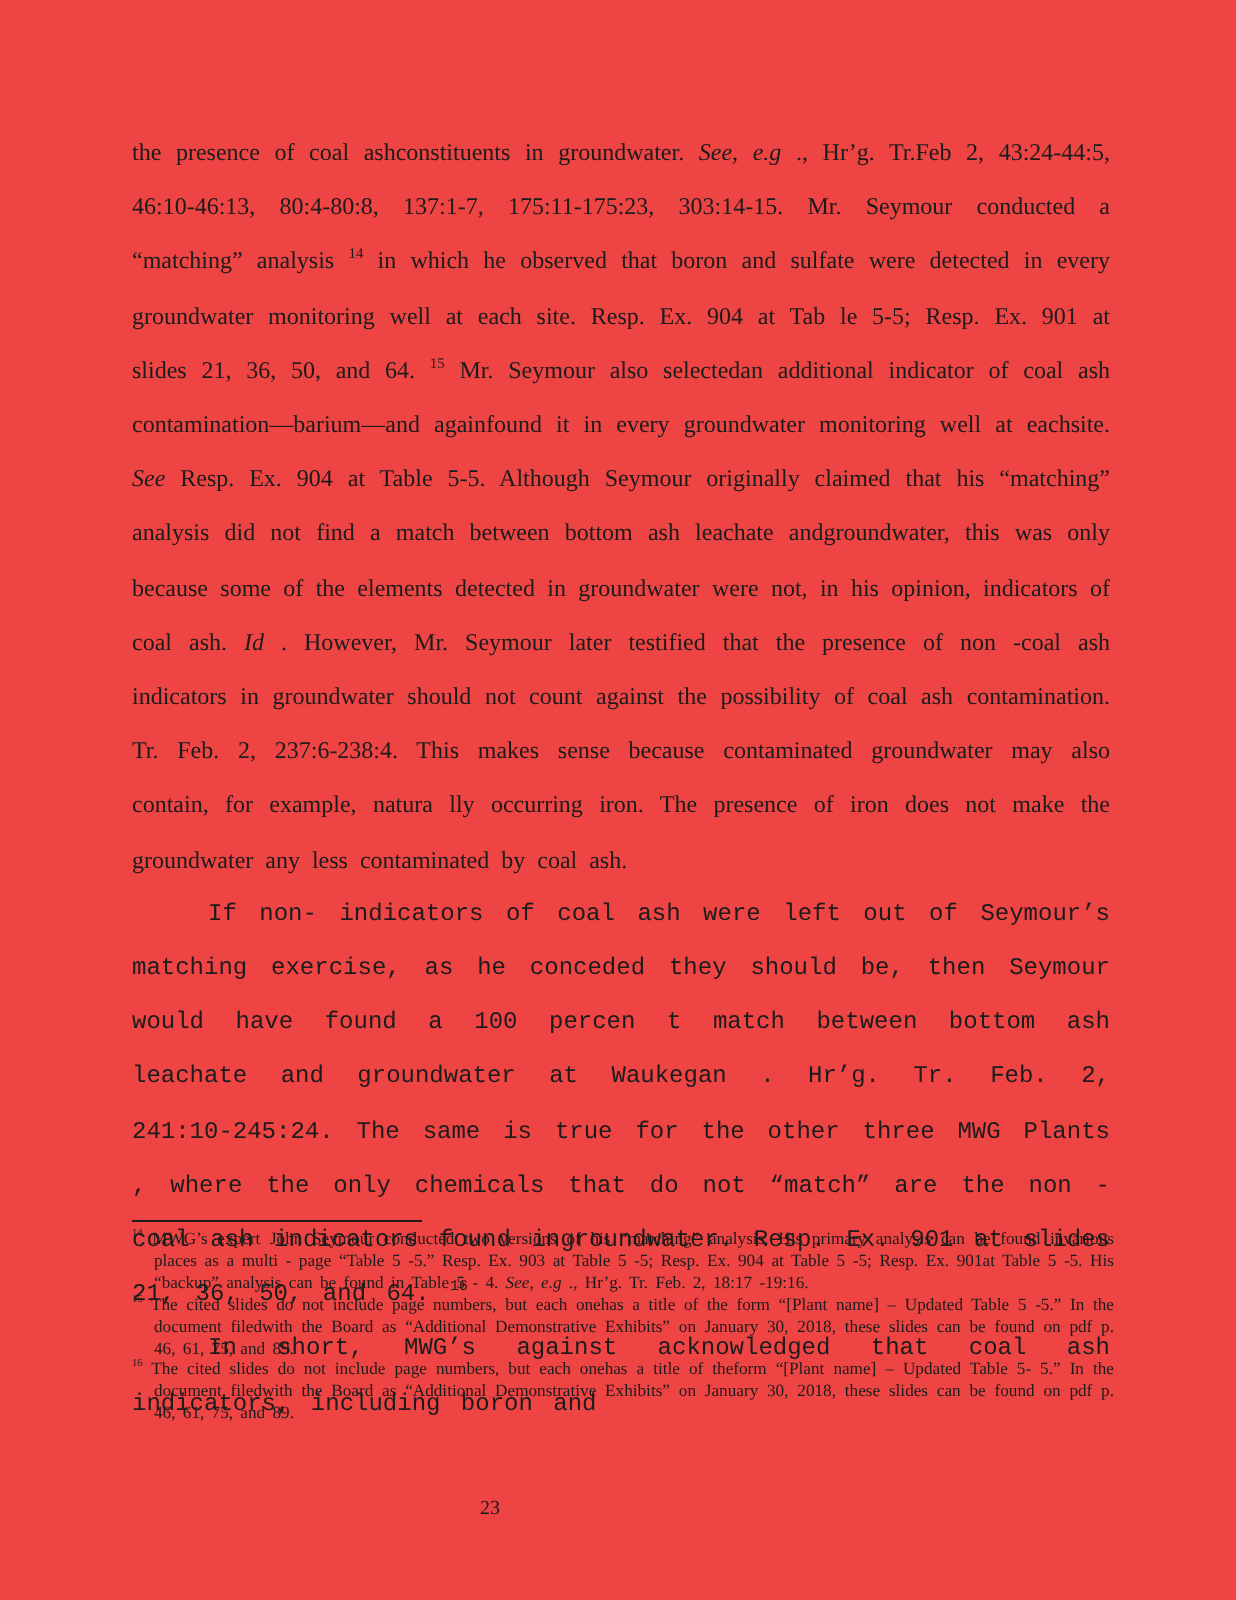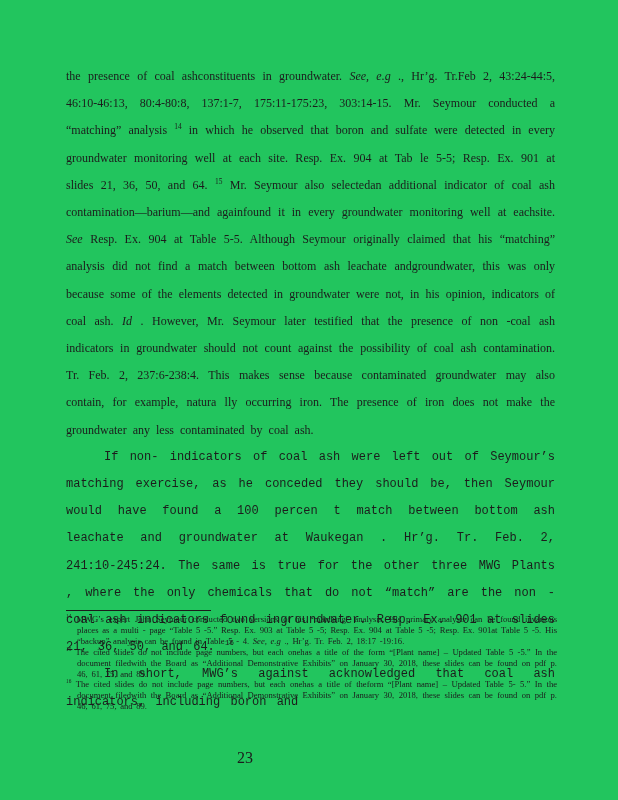--- a/index.html
+++ b/index.html
@@ -4,21 +4,21 @@
 <style>
   html, body {
     margin: 0;
     padding: 0;
     background: #ffffff;
   }
   .page {
     position: relative;
     width: 618px;
     height: 800px;
-    background: #22c55e;
+    background: #ef4444;
     overflow: hidden;
     font-family: "Liberation Serif", "DejaVu Serif", serif;
     color: #1c1c1c;
   }
   .body-text {
     position: absolute;
     left: 66px;
     top: 63px;
     width: 489px;
     font-size: 12px;
@@ -56,21 +56,21 @@
     margin: 0;
     padding: 0 0 0 11px;
     text-indent: -11px;
   }
   .page-number {
     position: absolute;
     left: 0;
     top: 749px;
     width: 490px;
     text-align: center;
-    font-size: 16px;
+    font-size: 10px;
   }
   .it { font-style: italic; }
   .sup {
     font-size: 0.62em;
     vertical-align: super;
     line-height: 0;
   }
 </style>
 </head>
 <body>

